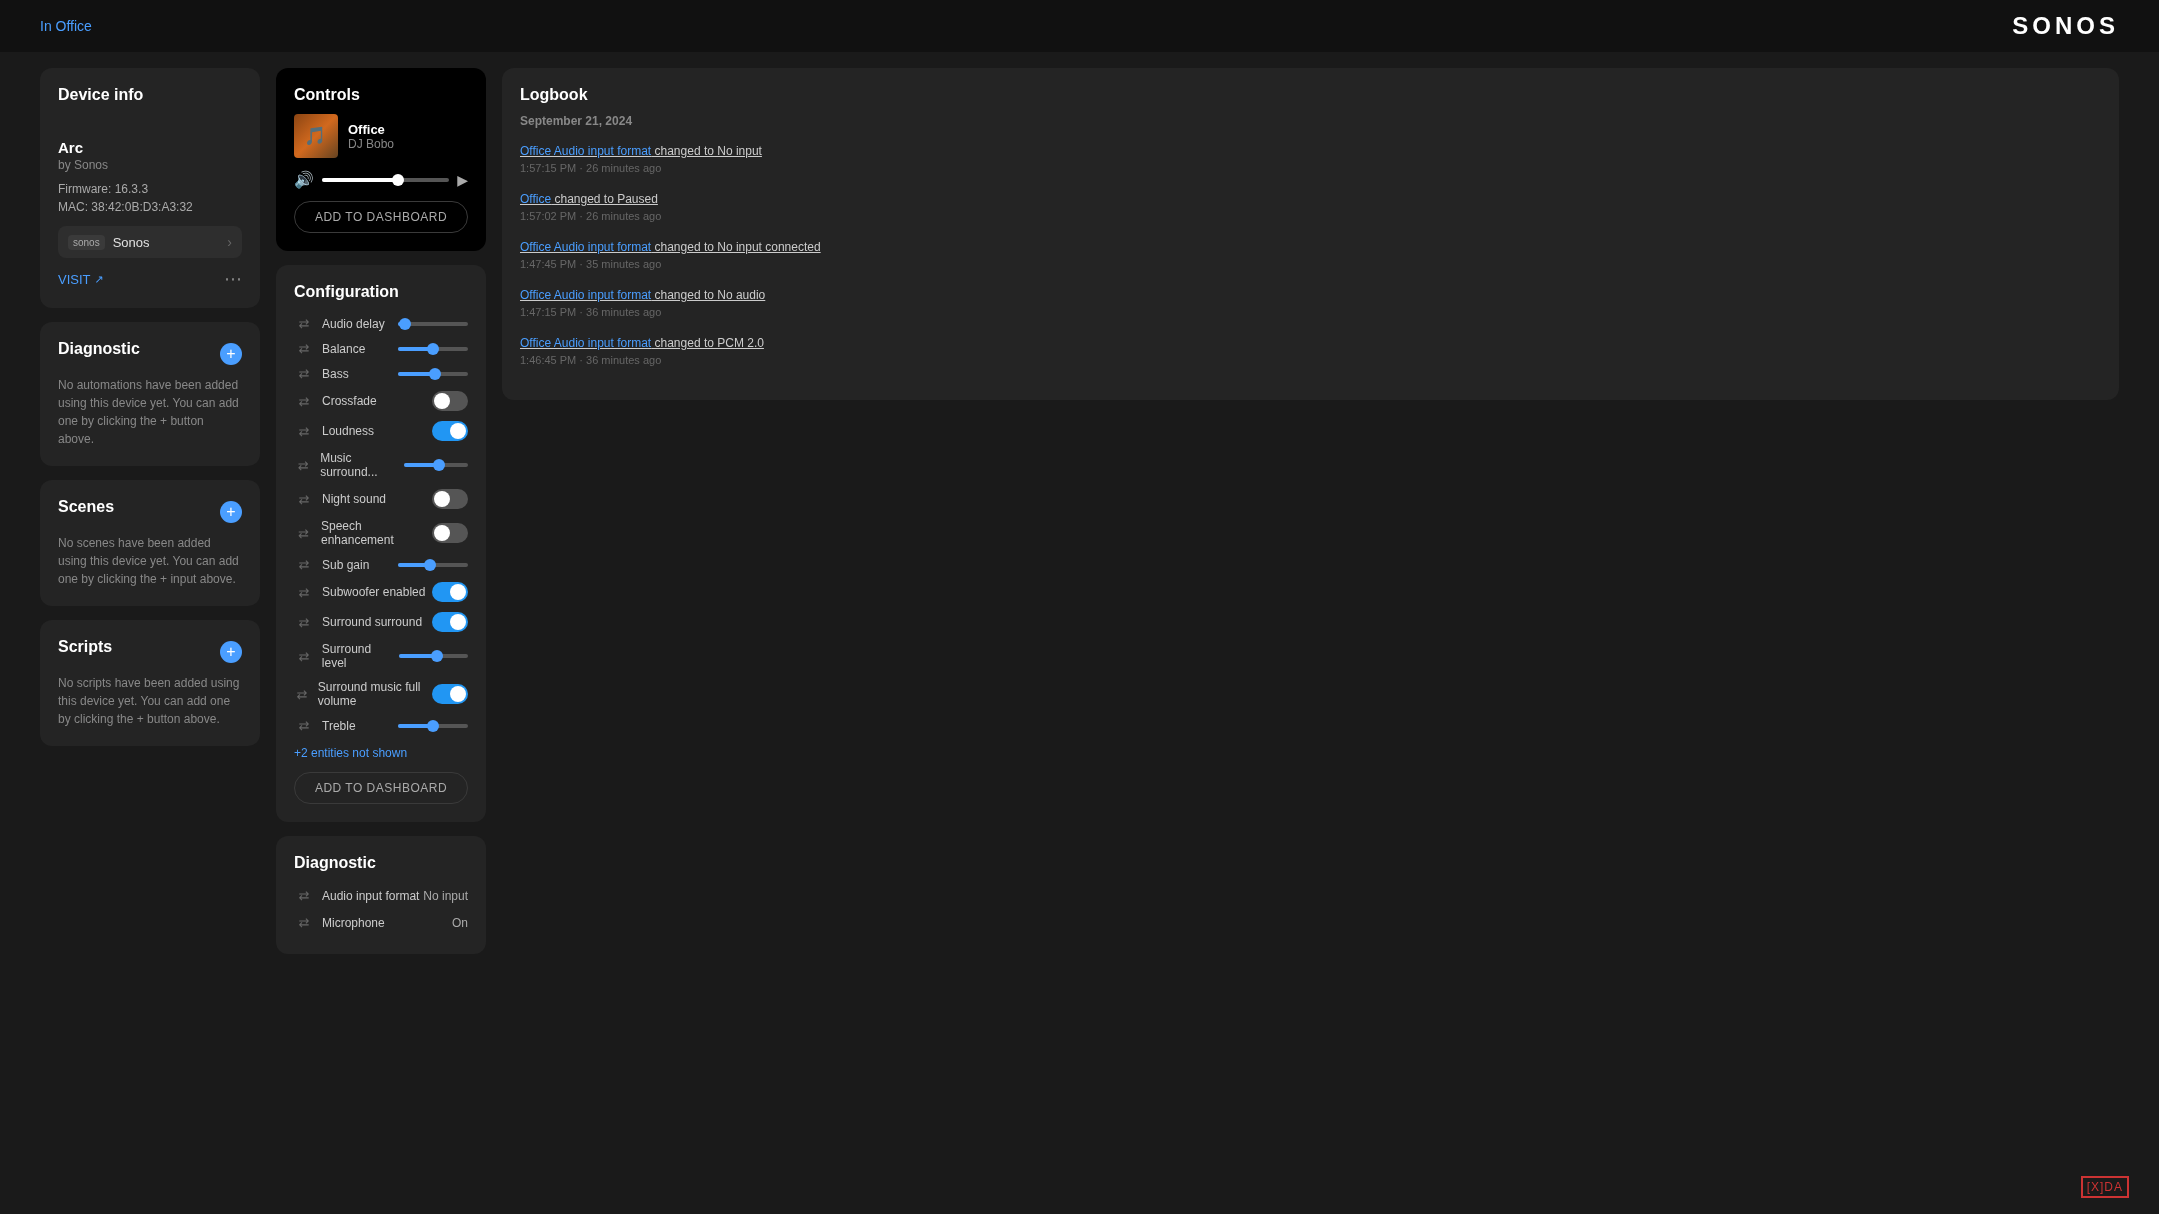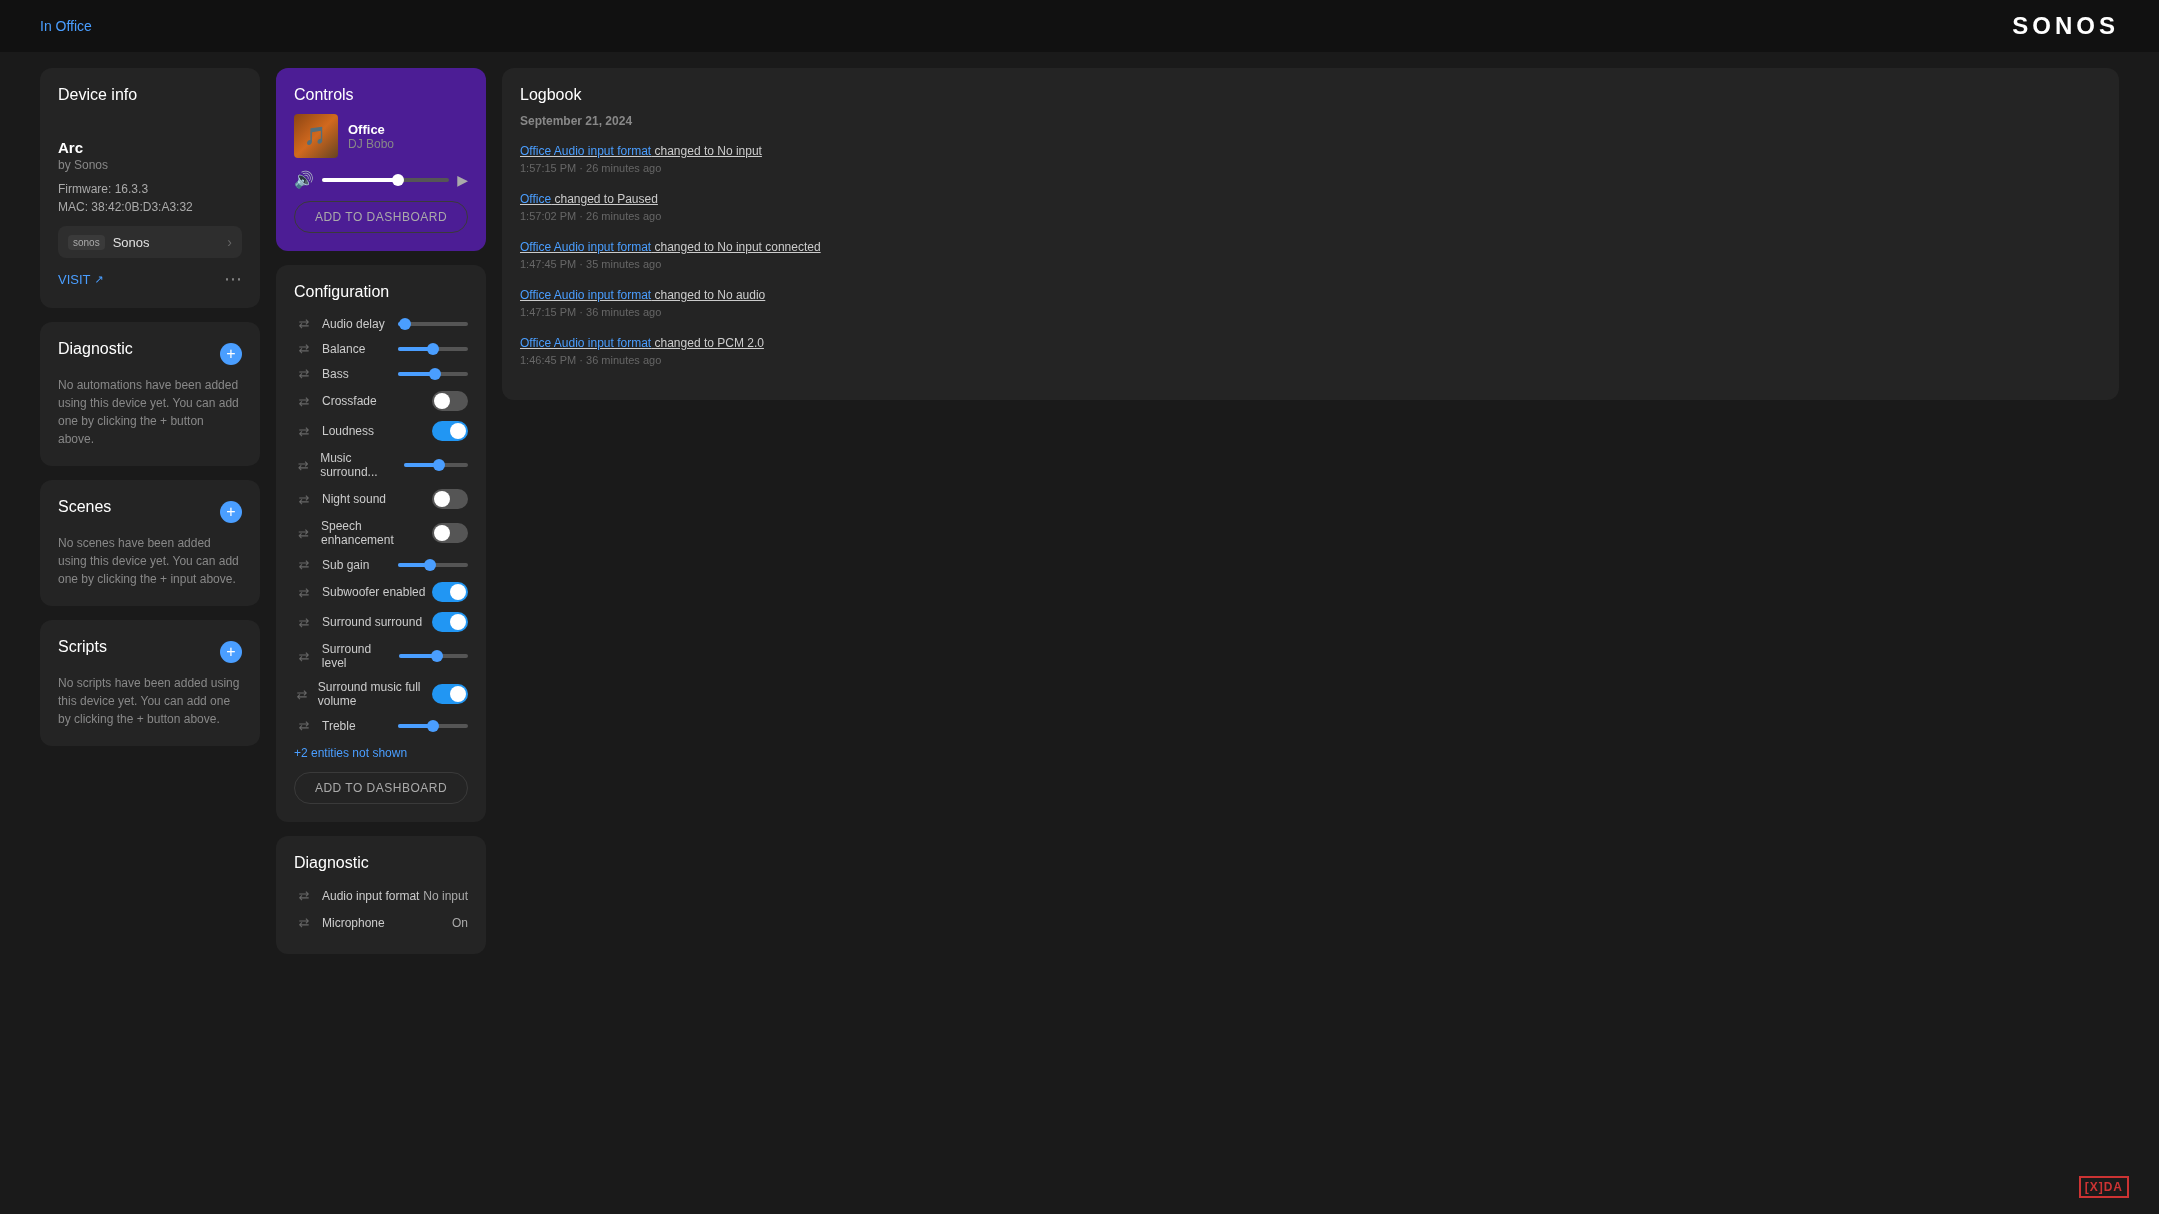--- a/index.html
+++ b/index.html
@@ -44,21 +44,21 @@
       width: 220px;
       flex-shrink: 0;
     }
     .card {
       background: #242424;
       border-radius: 12px;
       padding: 18px;
     }
     .card-title {
       font-size: 16px;
-      font-weight: 400;
+      font-weight: 700;
       color: #fff;
       margin-bottom: 10px;
     }
     .device-name {
       font-size: 15px;
       font-weight: 600;
       color: #fff;
       margin-bottom: 2px;
       margin-top: 35px;
     }
@@ -146,21 +146,21 @@
     
     .mid-col {
       display: flex;
       flex-direction: column;
       gap: 14px;
       width: 210px;
       flex-shrink: 0;
     }
     
     .controls-card {
-      background: #4c1d95;
+      background: #000000;
       border-radius: 12px;
       padding: 18px;
     }
     .now-playing {
       display: flex;
       align-items: center;
       gap: 10px;
       margin-bottom: 12px;
     }
     .album-art {
@@ -377,21 +377,21 @@
     .log-time {
       font-size: 11px;
       color: #666;
     }
     
     .xda-logo {
       position: fixed;
       bottom: 20px;
       right: 30px;
       font-size: 14px;
-      font-weight: 700;
+      font-weight: 400;
       color: #cc3333;
       letter-spacing: 1px;
     }
     
     ::-webkit-scrollbar { width: 6px; }
     ::-webkit-scrollbar-track { background: #2a2a2a; }
     ::-webkit-scrollbar-thumb { background: #444; border-radius: 3px; }
   </style>
 </head>
 <body>

